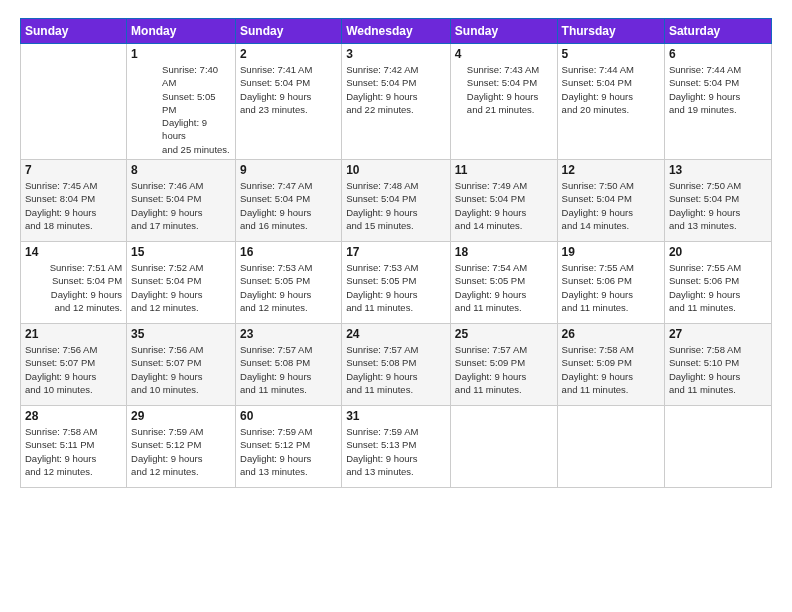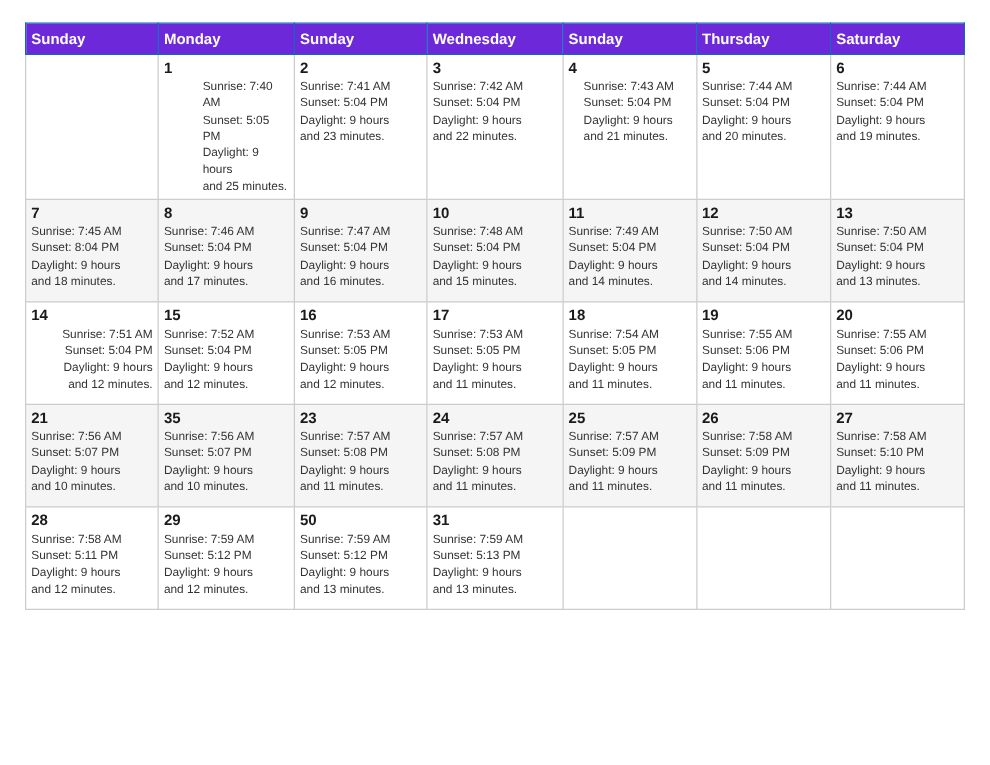--- a/index.html
+++ b/index.html
@@ -306,21 +306,21 @@
 and 12 minutes.</div>
           </td>
           <td>
             <span class="day-num">29</span>
             <div class="cell-info" style="white-space: pre-line;">Sunrise: 7:59 AM
 Sunset: 5:12 PM
 Daylight: 9 hours
 and 12 minutes.</div>
           </td>
           <td>
-            <span class="day-num">50</span>
+            <span class="day-num">60</span>
             <div class="cell-info" style="white-space: pre-line;">Sunrise: 7:59 AM
 Sunset: 5:12 PM
 Daylight: 9 hours
 and 13 minutes.</div>
           </td>
           <td>
             <span class="day-num">31</span>
             <div class="cell-info" style="white-space: pre-line;">Sunrise: 7:59 AM
 Sunset: 5:13 PM
 Daylight: 9 hours

